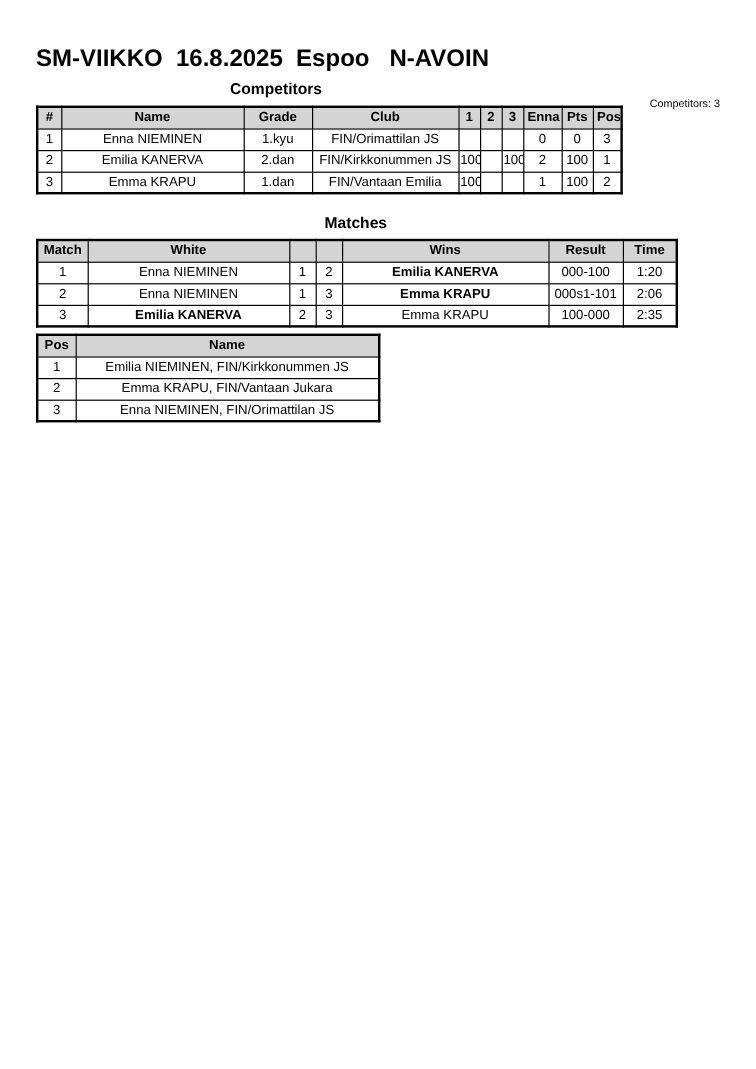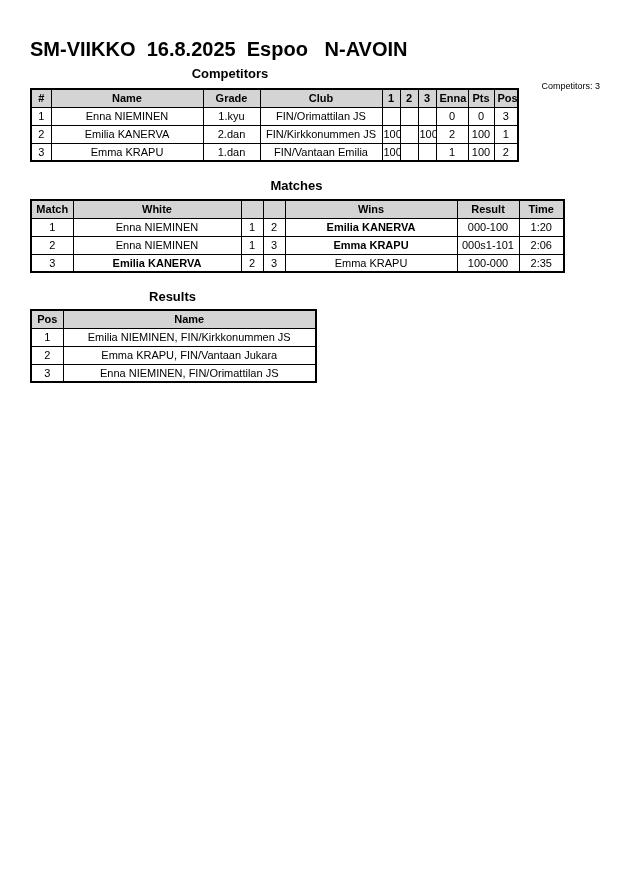--- a/index.html
+++ b/index.html
@@ -168,21 +168,20 @@
         <td class="l bold">Emilia KANERVA</td>
         <td class="c">2</td>
         <td class="c">3</td>
         <td class="l">Emma KRAPU</td>
         <td class="r">100-000</td>
         <td class="r">2:35</td>
       </tr>
     </tbody>
   </table>
 
-  <div class="section-heading results-heading">Results</div>
 
   <table class="results-table">
     <colgroup>
       <col style="width:32px">
         <col style="width:253px">
     </colgroup>
     <thead>
       <tr>
         <th>Pos</th>
         <th>Name</th>

